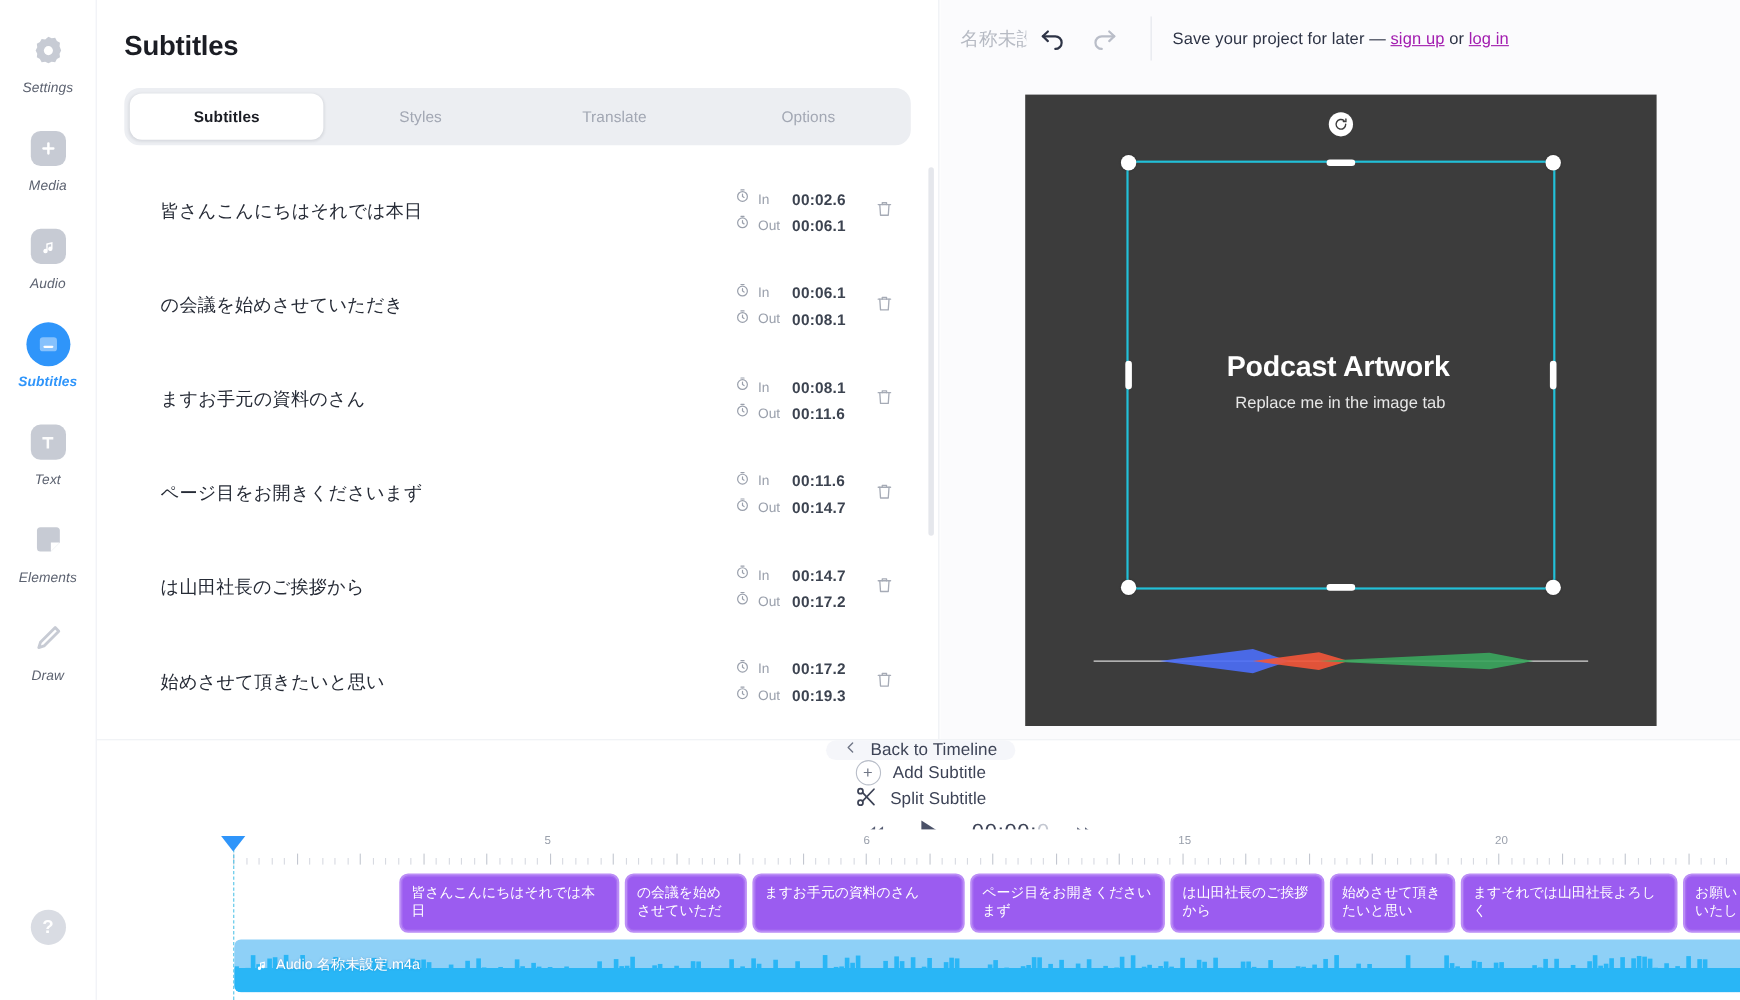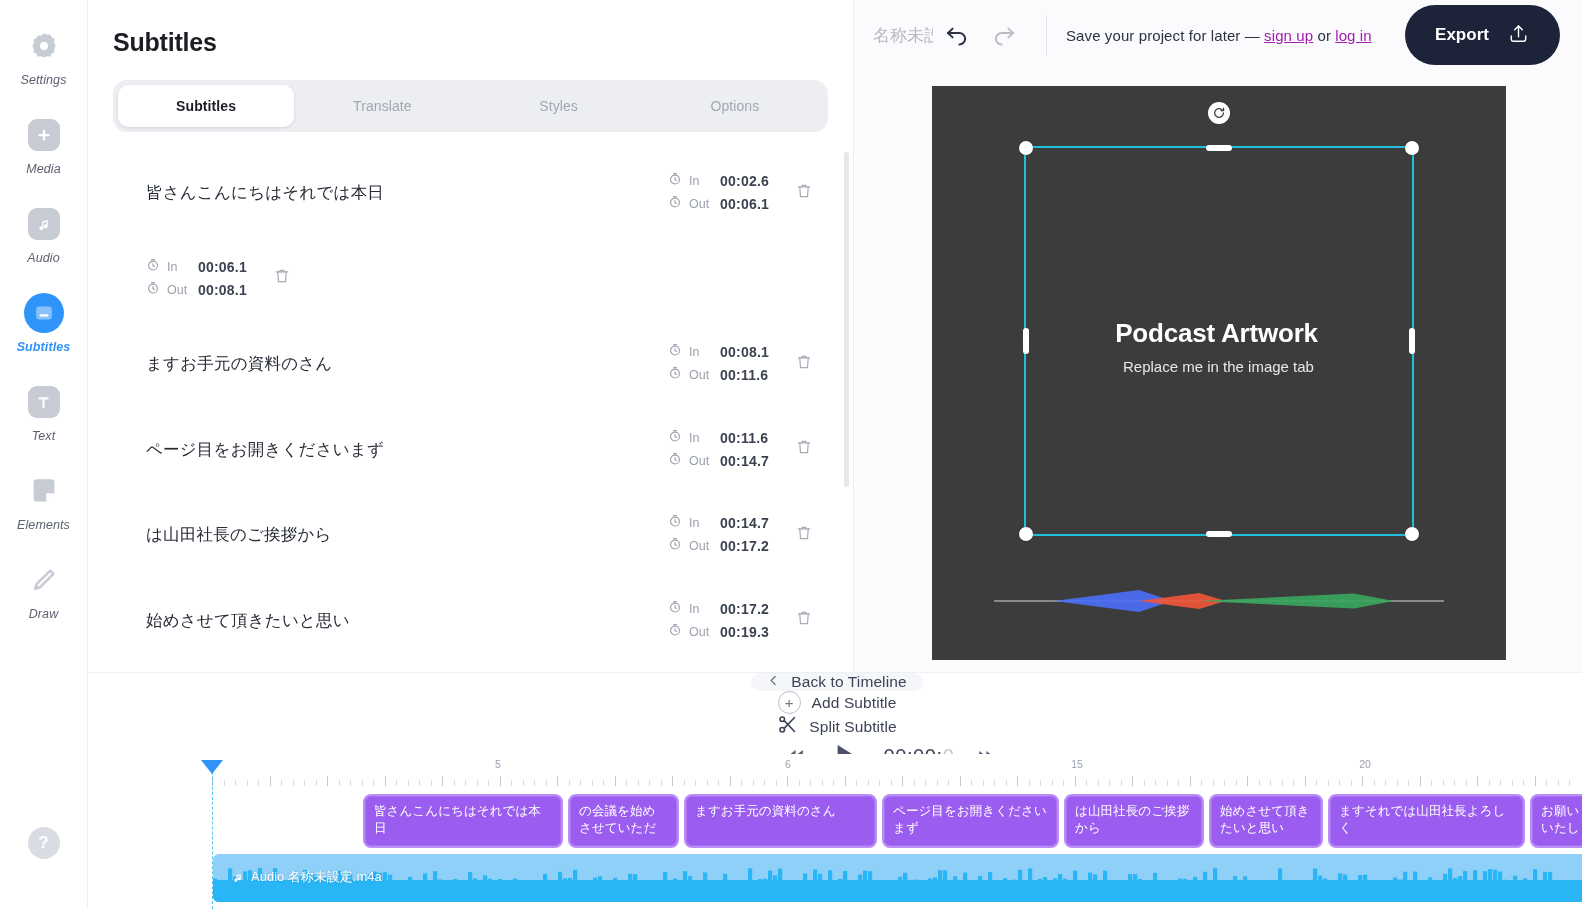--- a/index.html
+++ b/index.html
@@ -321,22 +321,22 @@
     <div class="help-btn">
       <span>?</span>
     </div>
   </div>
 
   <div class="panel">
     <div class="panel-title">Subtitles</div>
 
     <div class="tabs">
       <div class="tab active">Subtitles</div>
+      <div class="tab">Styles</div>
       <div class="tab">Translate</div>
-      <div class="tab">Styles</div>
       <div class="tab">Options</div>
     </div>
 
     <div class="sub-list" id="sub-list">
         <div class="sub-row">
           <div class="txt">皆さんこんにちはそれでは本日</div>
           <div class="times">
             <div class="trow">
               <span><svg class="clock" viewBox="0 0 24 24" fill="none" stroke="currentColor" stroke-width="1.9" stroke-linecap="round">
                   <circle cx="12" cy="13" r="7.6"></circle>
@@ -356,20 +356,21 @@
               <span class="tval">00:06.1</span>
             </div>
           </div>
           <span><svg class="trash" viewBox="0 0 24 24" fill="none" stroke="currentColor" stroke-width="1.6" stroke-linecap="round" stroke-linejoin="round">
               <path d="M4.5 6.6h15"></path>
               <path d="M9.4 6.6V4.4h5.2v2.2"></path>
               <path d="M6.4 6.6l.9 13h9.4l.9-13"></path>
             </svg></span>
         </div>
         <div class="sub-row">
+          <div class="txt">の会議を始めさせていただき</div>
           <div class="times">
             <div class="trow">
               <span><svg class="clock" viewBox="0 0 24 24" fill="none" stroke="currentColor" stroke-width="1.9" stroke-linecap="round">
                   <circle cx="12" cy="13" r="7.6"></circle>
                   <path d="M12 9.4V13l2.4 1.6"></path>
                   <path d="M9.6 2.8h4.8"></path>
                 </svg></span>
               <span class="tlabel">In</span>
               <span class="tval">00:06.1</span>
             </div>
@@ -526,30 +527,20 @@
           </svg>
         </span>
       </div>
 
       <div class="vsep"></div>
 
       <div class="save-note">
         <span>Save your project for later — </span><a>sign up</a><span> or </span><a>log in</a>
       </div>
 
-      <div class="export-btn">
-        <span class="lbl">Export</span>
-        <span>
-          <svg width="23" height="23" viewBox="0 0 24 24" fill="none" stroke="#ffffff" stroke-width="1.5" stroke-linecap="round" stroke-linejoin="round">
-            <path d="M12 15.5V4.2"></path>
-              <path d="M8 8.2l4-4 4 4"></path>
-              <path d="M4.5 14.5v3.8a1.8 1.8 0 0 0 1.8 1.8h11.4a1.8 1.8 0 0 0 1.8-1.8v-3.8"></path>
-          </svg>
-        </span>
-      </div>
     </div>
 
     <div class="stage">
       <div class="art-title">Podcast Artwork</div>
       <div class="art-sub">Replace me in the image tab</div>
 
       <div class="selbox">
         <div class="rotate-handle">
           <svg width="14" height="14" viewBox="0 0 24 24" fill="none" stroke="currentColor" stroke-width="2.2" stroke-linecap="round">
             <path d="M19.5 12a7.5 7.5 0 1 1-2.6-5.7"></path>

